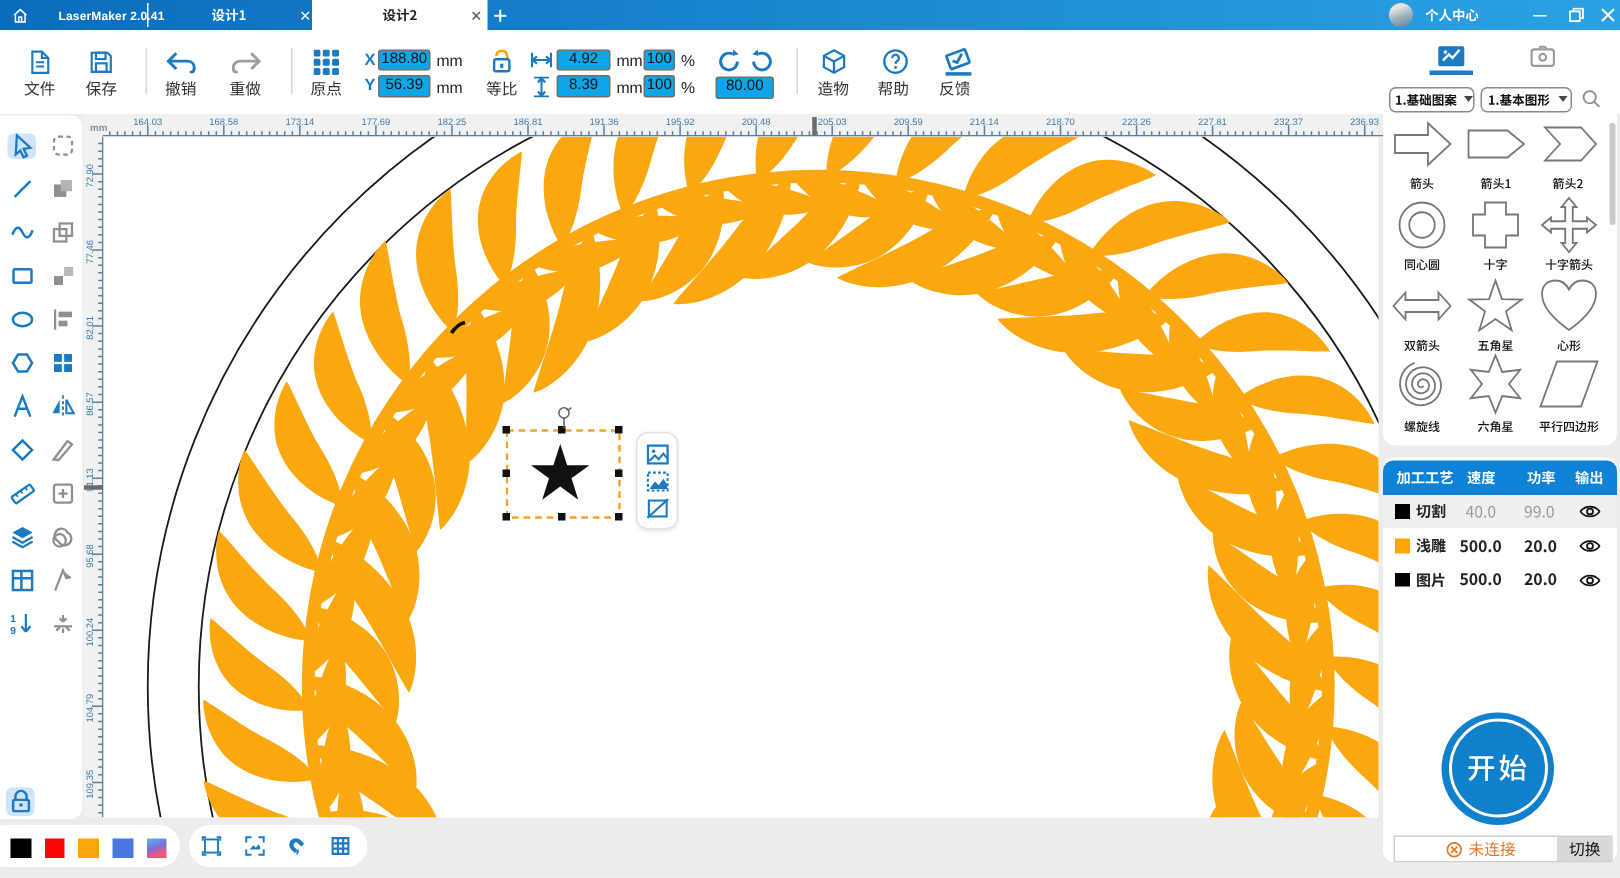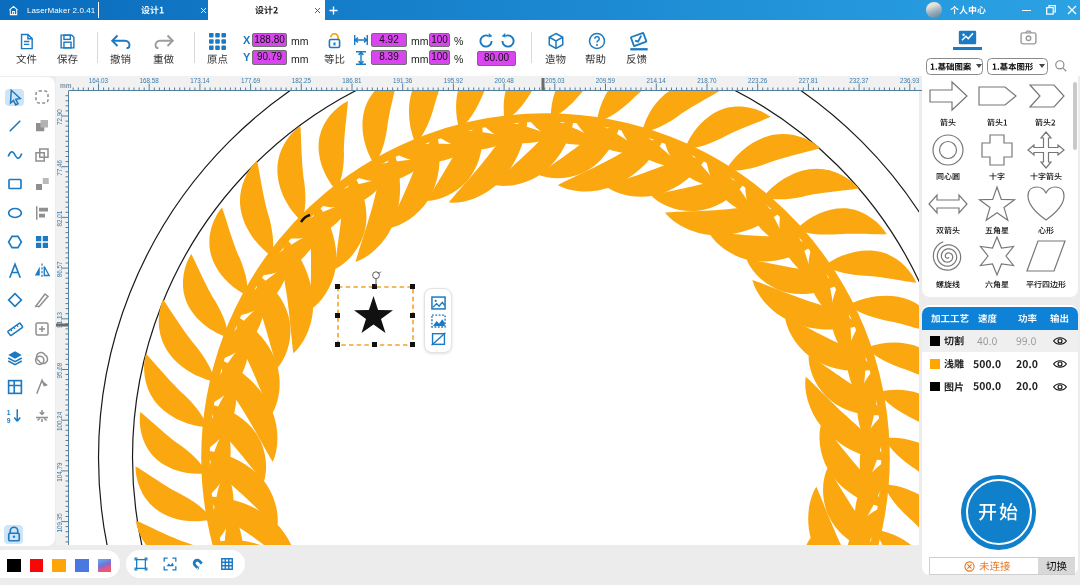--- a/index.html
+++ b/index.html
@@ -1,26 +1,26 @@
 <!DOCTYPE html>
 <html><head><meta charset="utf-8">
 <style>
 * { margin:0; padding:0; box-sizing:border-box; }
 body { width:1080px; height:585px; background:#ececec; font-family:"Liberation Sans",sans-serif; overflow:hidden; position:relative; }
 .abs { position:absolute; }
 .sep { position:absolute; width:1px; background:#d9d9d9; top:32px; height:31px; }
-.ibox { position:absolute; border:1px solid #707070; background:#d946ef; font-size:10px; color:#111; text-align:center; line-height:12.5px; border-radius:2px; }
+.ibox { position:absolute; border:1px solid #707070; background:#0ea5e9; font-size:10px; color:#111; text-align:center; line-height:12.5px; border-radius:2px; }
 </style></head>
 <body>
 
 <div class="abs" style="left:0;top:0;width:1080px;height:20px;background:linear-gradient(90deg,#0a6cbd,#2ba2e4)"></div>
 <svg class="abs" style="left:8px;top:5px" width="11" height="11" viewBox="0 0 24 24">
     <path d="M3 11 L12 3 L21 11 M5 10 V21 H19 V10 M10 21 V14 H14 V21" fill="none" stroke="#fff" stroke-width="2.2"></path>
   </svg>
-<div class="abs" style="left:27px;top:5.5px;color:#fff;font-size:8px;font-weight:normal;letter-spacing:0.1px">LaserMaker 2.0.41</div>
+<div class="abs" style="left:39px;top:5.5px;color:#fff;font-size:8px;font-weight:bold;letter-spacing:0.1px">LaserMaker 2.0.41</div>
 <div class="abs" style="left:98px;top:2px;width:1px;height:16px;background:#fff"></div>
 <svg class="abs" style="left:141.3px;top:3.8px;overflow:visible" width="23.3" height="13.0" viewBox="0 0 2590 1450">
     <use href="#g0" transform="translate(0,1050) scale(1,-1)" fill="#fff"></use>
     <use href="#g1" transform="translate(1000,1050) scale(1,-1)" fill="#fff"></use>
     <use href="#g2" transform="translate(2000,1050) scale(1,-1)" fill="#fff"></use>
   </svg>
 <svg class="abs" style="left:200px;top:6.5px" width="7" height="7" viewBox="0 0 10 10">
     <path d="M1.5 1.5 L8.5 8.5 M8.5 1.5 L1.5 8.5" stroke="#fff" stroke-width="1.4"></path>
   </svg>
 <div class="abs" style="left:208px;top:0;width:117px;height:20px;background:#fff"></div>
@@ -86,21 +86,21 @@
       <rect x="12.4" y="6.2" width="4.6" height="4.6" rx="1"></rect>
 <rect x="0" y="12.4" width="4.6" height="4.6" rx="1"></rect>
       <rect x="6.2" y="12.4" width="4.6" height="4.6" rx="1"></rect>
       <rect x="12.4" y="12.4" width="4.6" height="4.6" rx="1"></rect>
     </g>
   </svg>
 <div class="abs" style="left:243px;top:33.5px;color:#1b7ac1;font-weight:bold;font-size:11px">X</div>
 <div class="ibox" style="left:252px;top:32.5px;width:35px;height:14.5px">188.80</div>
 <div class="abs" style="left:291px;top:35px;font-size:10.5px;color:#222">mm</div>
 <div class="abs" style="left:243px;top:51px;color:#1b7ac1;font-weight:bold;font-size:11px">Y</div>
-<div class="ibox" style="left:252px;top:50px;width:35px;height:14.5px">90.79</div>
+<div class="ibox" style="left:252px;top:50px;width:35px;height:14.5px">56.39</div>
 <div class="abs" style="left:291px;top:52.5px;font-size:10.5px;color:#222">mm</div>
 <svg class="abs" style="left:327px;top:33px" width="15" height="16" viewBox="0 0 20 22">
     <path d="M15 9 V6 a5 5 0 0 0 -10 0" fill="none" stroke="#f5a50a" stroke-width="2.4"></path>
     <rect x="3" y="9" width="14" height="11" rx="2" fill="none" stroke="#1b7ac1" stroke-width="2.2"></rect>
     <rect x="8.6" y="13" width="2.8" height="4" fill="#1b7ac1"></rect>
   </svg>
 <svg class="abs" style="left:354px;top:35px" width="14" height="10" viewBox="0 0 14 10">
     <path d="M0.7 0 V10 M13.3 0 V10" stroke="#1b7ac1" stroke-width="1.4"></path>
     <path d="M1 5 H13 M4 2.6 L1 5 L4 7.4 M10 2.6 L13 5 L10 7.4" stroke="#1b7ac1" stroke-width="1.4" fill="none"></path>
   </svg>

